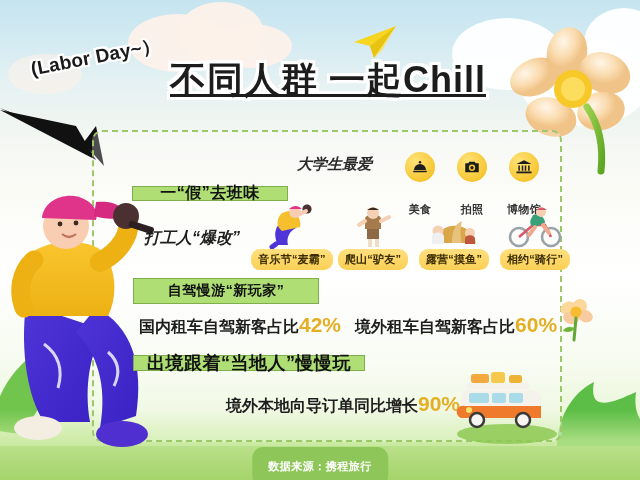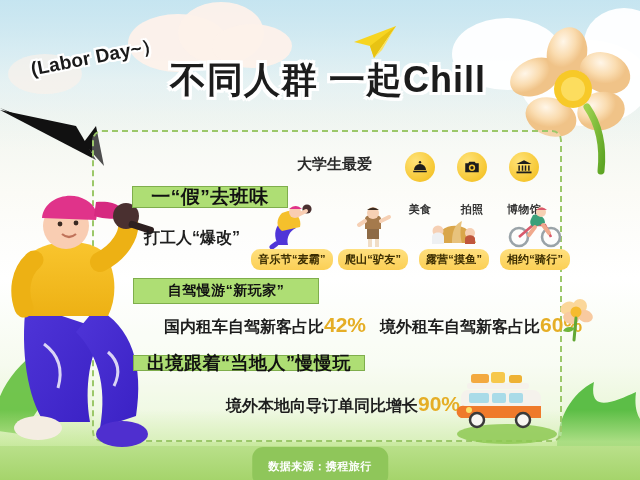--- a/index.html
+++ b/index.html
@@ -60,40 +60,41 @@
 
   
   .headline {
     position:absolute; left:170px; top:56px;
     font-size:36px; font-weight:bold; color:#1c1c1c;
     letter-spacing:1px; white-space:nowrap;
     text-shadow:
       -3px -3px 0 #fff, 3px -3px 0 #fff, -3px 3px 0 #fff, 3px 3px 0 #fff,
       0 -3px 0 #fff, 0 3px 0 #fff, -3px 0 0 #fff, 3px 0 0 #fff,
       -2px -3px 0 #fff, 2px 3px 0 #fff;
+    text-decoration: underline;
   }
 
   
   .tag {
     position:absolute;
     background:#aede74;
     border:1.5px solid #7fae4c;
     color:#111;
     font-weight:bold;
     display:flex; align-items:center; justify-content:center;
     white-space:nowrap;
     letter-spacing:.5px;
   }
   #tag1 { left:132px; top:147px; width:156px; height:25px; font-size:17px; }
-  #tag2 { left:132px; top:186px; width:156px; height:22px; font-size:19px; }
+  #tag2 { left:132px; top:186px; width:156px; height:15px; font-size:16px; }
   #tag3 { left:133px; top:278px; width:186px; height:26px; font-size:14px; }
   #tag4 { left:133px; top:355px; width:232px; height:16px; font-size:18px; }
 
   .plain-line {
-    position:absolute; color:#1e1e1e; font-weight:bold; white-space:nowrap;
+    position:absolute; color:#1e1e1e; font-weight:bold; white-space:nowrap;font-style:italic;
   }
   #line-worker { left:144px; top:228px; font-size:16px; }
   #uni-love   { left:297px; top:155px; font-size:15px; color:#2a2a2a; }
 
   
   .icon-col { position:absolute; text-align:center; width:56px; }
   .icon-circle {
     width:30px; height:30px; border-radius:50%;
     background:radial-gradient(circle at 35% 30%,#ffe278,#f6c732 70%,#eeb91f 100%);
     margin:0 auto; display:flex; align-items:center; justify-content:center;
@@ -116,21 +117,21 @@
   #p0 { left:246px; top:203px; }
   #p1 { left:327px; top:203px; }
   #p2 { left:408px; top:203px; }
   #p3 { left:489px; top:203px; }
 
   
   .stat-line {
     position:absolute; white-space:nowrap;
     font-size:16px; font-weight:bold; color:#1e1e1e;
   }
-  #stat-row1 { left:139px; top:313px;margin-left:25px; }
+  #stat-row1 { left:139px; top:313px; }
   #stat-row1 .gap { display:inline-block; width:14px; }
   #stat-row2 { left:226px; top:392px; }
   .num { color:#e5ae26; font-size:21px; font-weight:bold; letter-spacing:0; }
 
   
   .flower-small { position:absolute; left:556px; top:296px; width:38px; height:46px; }
 
   
   .van { position:absolute; left:455px; top:368px; width:110px; height:76px; }
 

